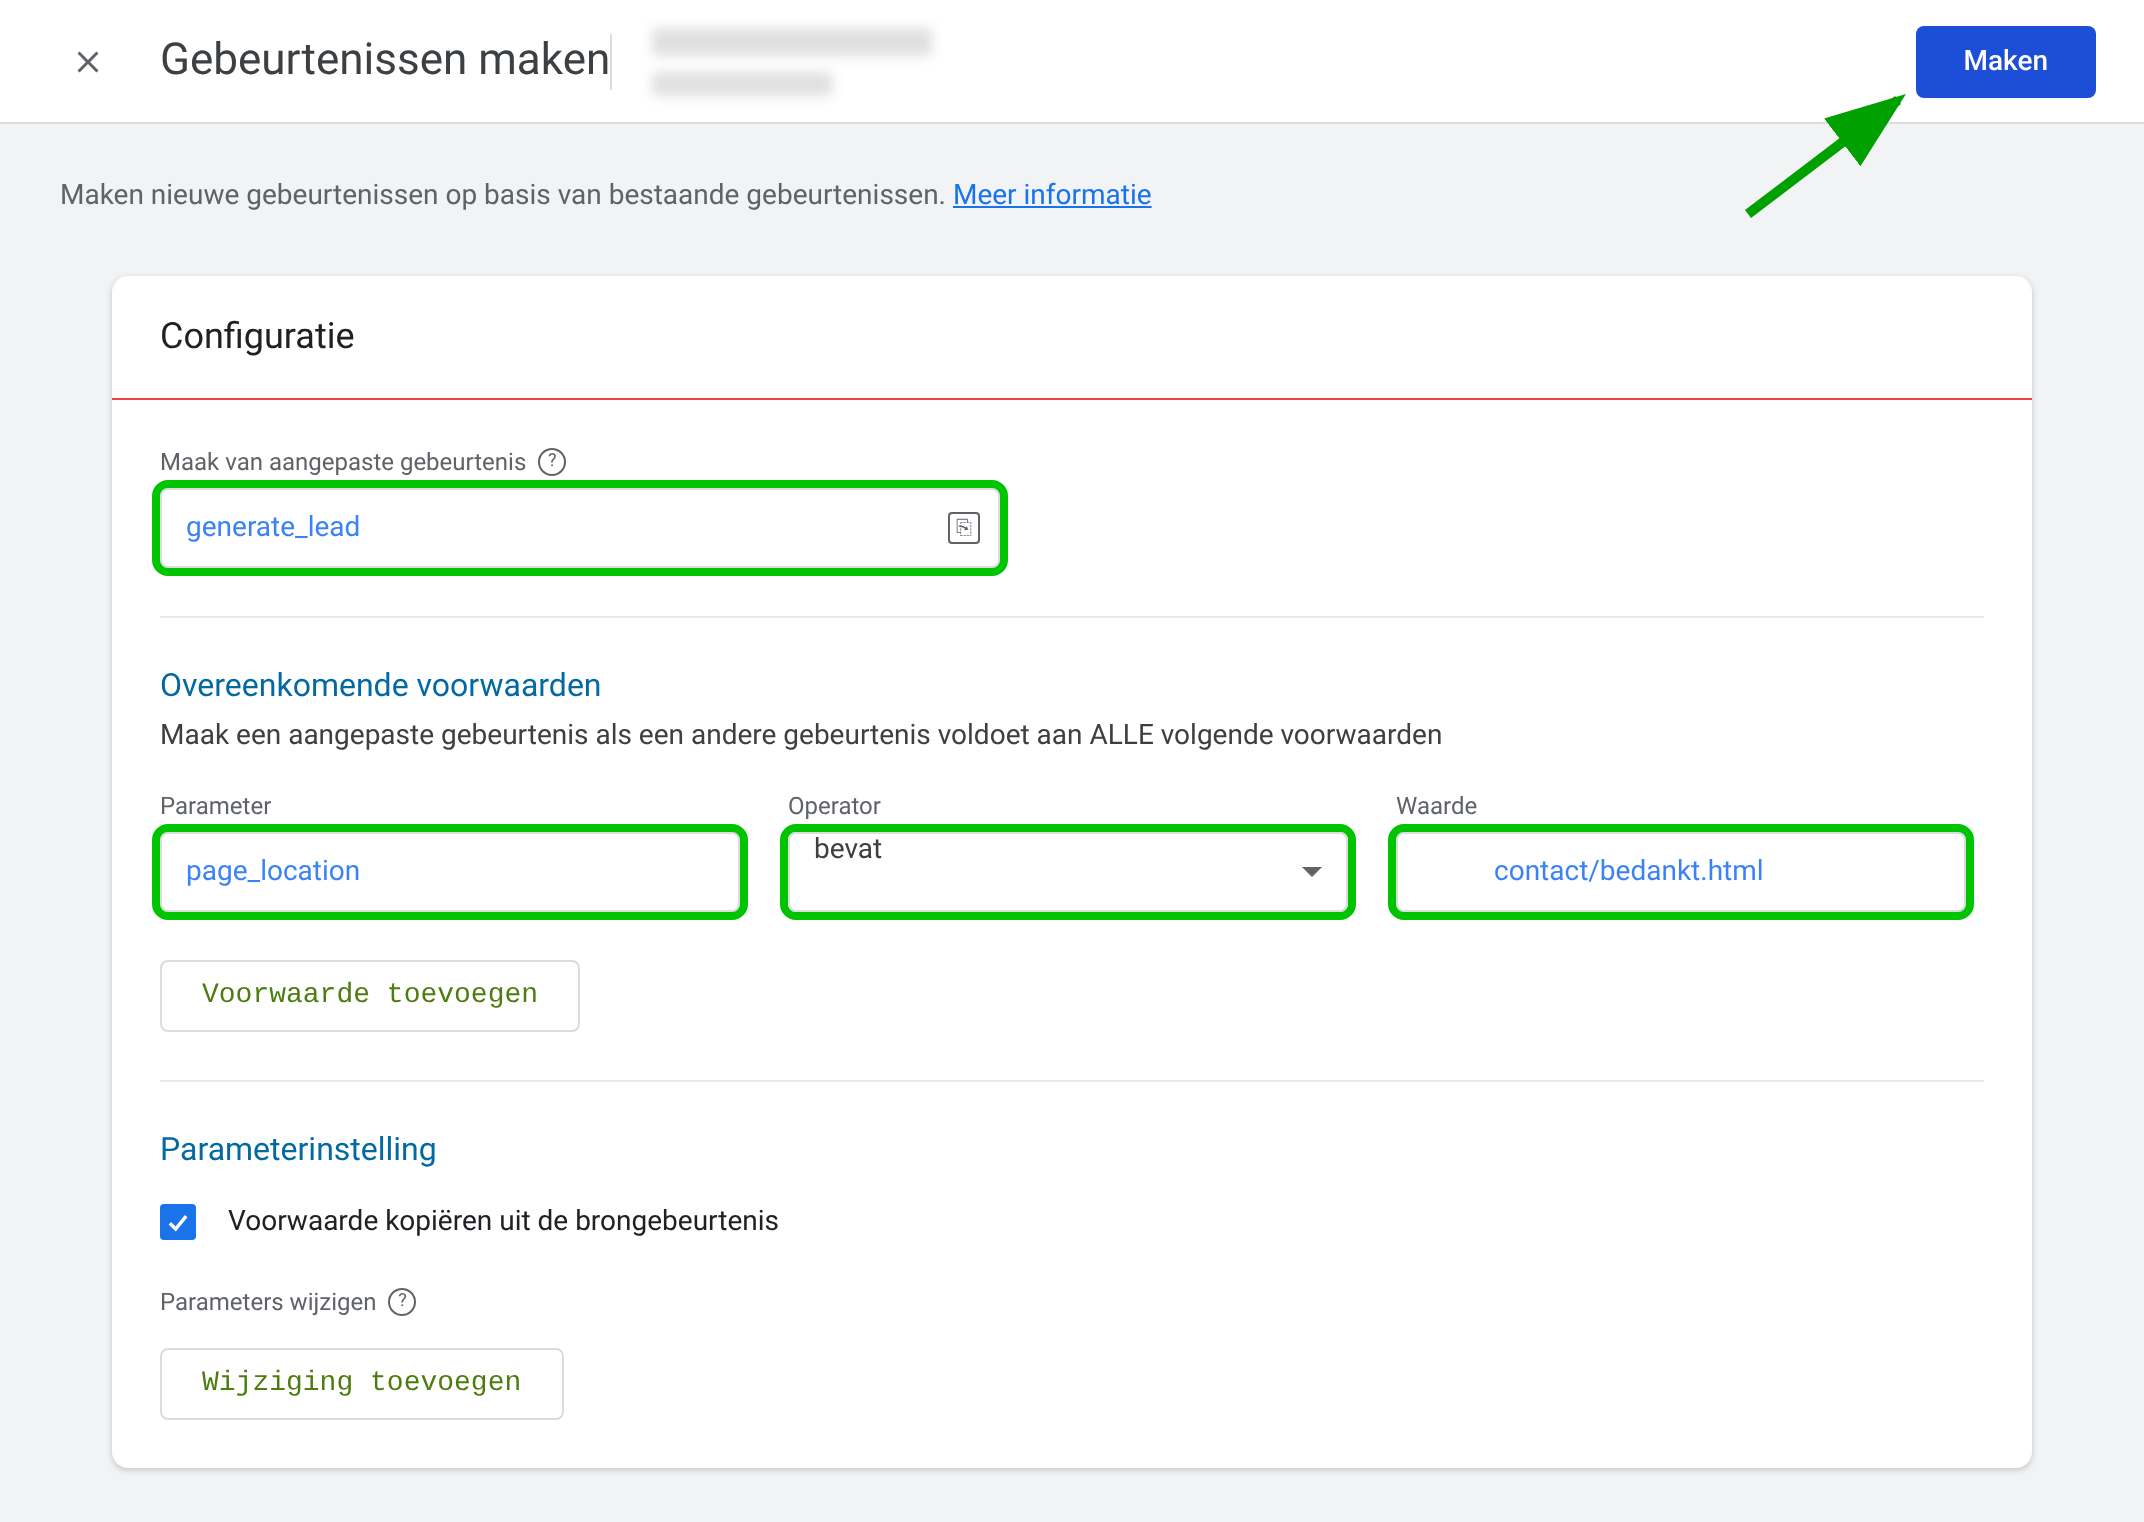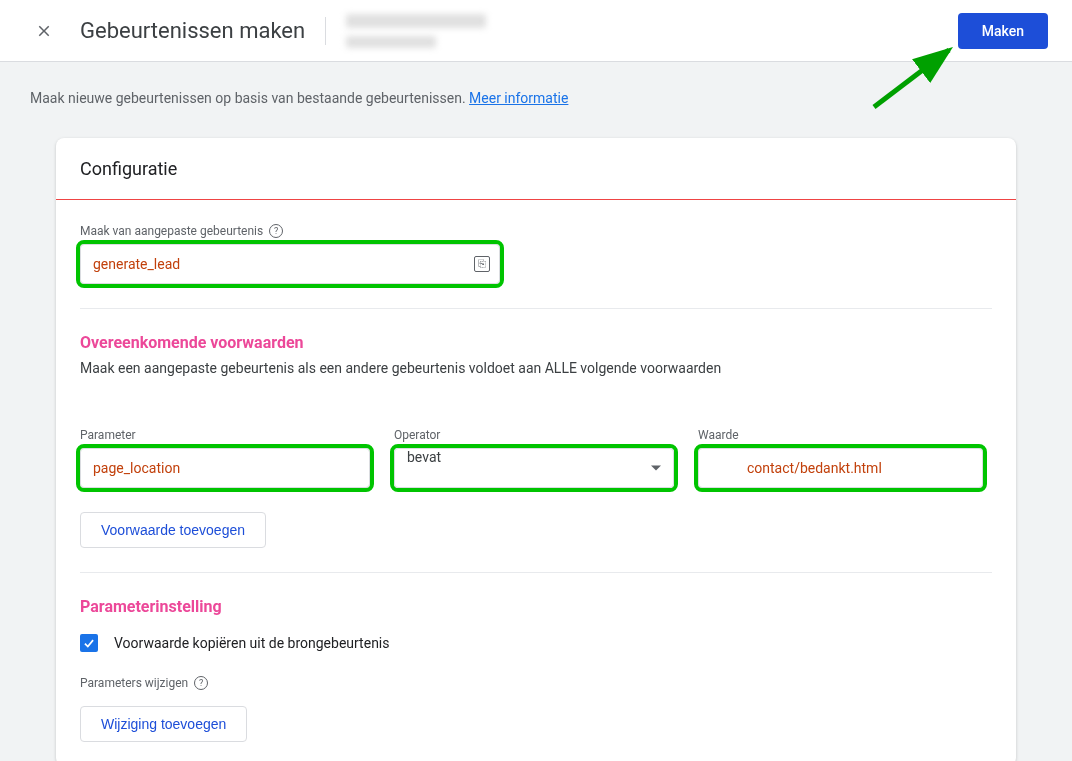--- a/index.html
+++ b/index.html
@@ -20,21 +20,20 @@
   .close-btn {
     width: 40px; height: 40px;
     display: flex; align-items: center; justify-content: center;
     color: #5f6368; cursor: pointer; border-radius: 50%;
   }
   .close-btn svg { width: 18px; height: 18px; }
   .header-title {
     font-size: 22px;
     color: #3c4043;
     margin-left: 16px;
-    padding-right: 20px;
     border-right: 1px solid #dadce0;
     line-height: 28px;
   }
   .header-subtitle-area {
     margin-left: 20px;
     display: flex; flex-direction: column; gap: 4px;
   }
   .redacted {
     background: #e0e0e0;
     filter: blur(3px);
@@ -108,21 +107,21 @@
   .input-wrap {
     position: relative;
     display: inline-block;
   }
   .text-input {
     border: 1px solid #dadce0;
     border-radius: 4px;
     height: 40px;
     padding: 0 12px;
     font-size: 14px;
-    color: #c2410c;
+    color: #3b82f6;
     font-family: inherit;
     background: #fff;
   }
   .text-input.name-input { width: 420px; padding-right: 36px; }
   .input-icon {
     position: absolute;
     right: 10px; top: 50%;
     transform: translateY(-50%);
     width: 16px; height: 16px;
     border: 1px solid #5f6368;
@@ -134,39 +133,39 @@
     outline: 4px solid #00c400;
     border-radius: 4px;
   }
   .divider {
     border: none;
     border-top: 1px solid #e8eaed;
     margin: 24px 0;
   }
   .section-title {
     font-size: 16px;
-    color: #ec4899;
-    font-weight: 700;
+    color: #0369a1;
+    font-weight: 400;
     margin-bottom: 8px;
   }
   .section-sub {
     font-size: 14px;
     color: #3c4043;
     margin-bottom: 20px;
   }
   .condition-row {
     display: flex;
     gap: 24px;
     align-items: flex-end;
     margin-bottom: 24px;
   }
   .cond-col { display: flex; flex-direction: column; }
   .cond-col .text-input { width: 100%; }
   .cond-col.param { flex: 0 0 290px; }
-  .cond-col.op    { flex: 0 0 280px; margin-top: 32px; }
+  .cond-col.op    { flex: 0 0 280px; }
   .cond-col.val   { flex: 0 0 285px; justify-content: space-between; }
   .select-input {
     border: 1px solid #dadce0;
     border-radius: 4px;
     height: 40px;
     padding: 0 36px 0 12px;
     font-size: 14px;
     color: #3c4043;
     background: #fff;
     position: relative;
@@ -179,28 +178,28 @@
     right: 12px; top: 50%;
     transform: translateY(-50%);
     width: 0; height: 0;
     border-left: 5px solid transparent;
     border-right: 5px solid transparent;
     border-top: 5px solid #5f6368;
   }
   .outline-btn {
     border: 1px solid #dadce0;
     background: #fff;
-    color: #1d4ed8;
+    color: #4d7c0f;
     font-size: 14px;
     font-weight: 500;
     padding: 0 20px;
     height: 36px;
     border-radius: 4px;
     cursor: pointer;
-    font-family: Liberation Sans, sans-serif;
+    font-family: Liberation Mono, monospace;
   }
   .checkbox-row {
     display: flex;
     align-items: center;
     gap: 16px;
     margin: 18px 0 24px 0;
   }
   .checkbox {
     width: 18px; height: 18px;
     background: #1a73e8;
@@ -243,21 +242,21 @@
           <path d="M0,0 L8,3 L0,6 Z" fill="#00a000"></path>
         </marker>
       </defs>
       <line x1="5" y1="65" x2="80" y2="8" stroke="#00a000" stroke-width="5" marker-end="url(#ah)"></line>
     </svg>
   </div>
 </div>
 
 <div class="body-area">
   <div class="intro-text">
-    <span>Maak nieuwe gebeurtenissen op basis van bestaande gebeurtenissen.</span>
+    <span>Maken nieuwe gebeurtenissen op basis van bestaande gebeurtenissen.</span>
     <a href="#">Meer informatie</a>
   </div>
 
   <div class="card">
     <div class="card-header">
       <h2>Configuratie</h2>
     </div>
     <div class="card-body">
 
       <div class="field-label">

